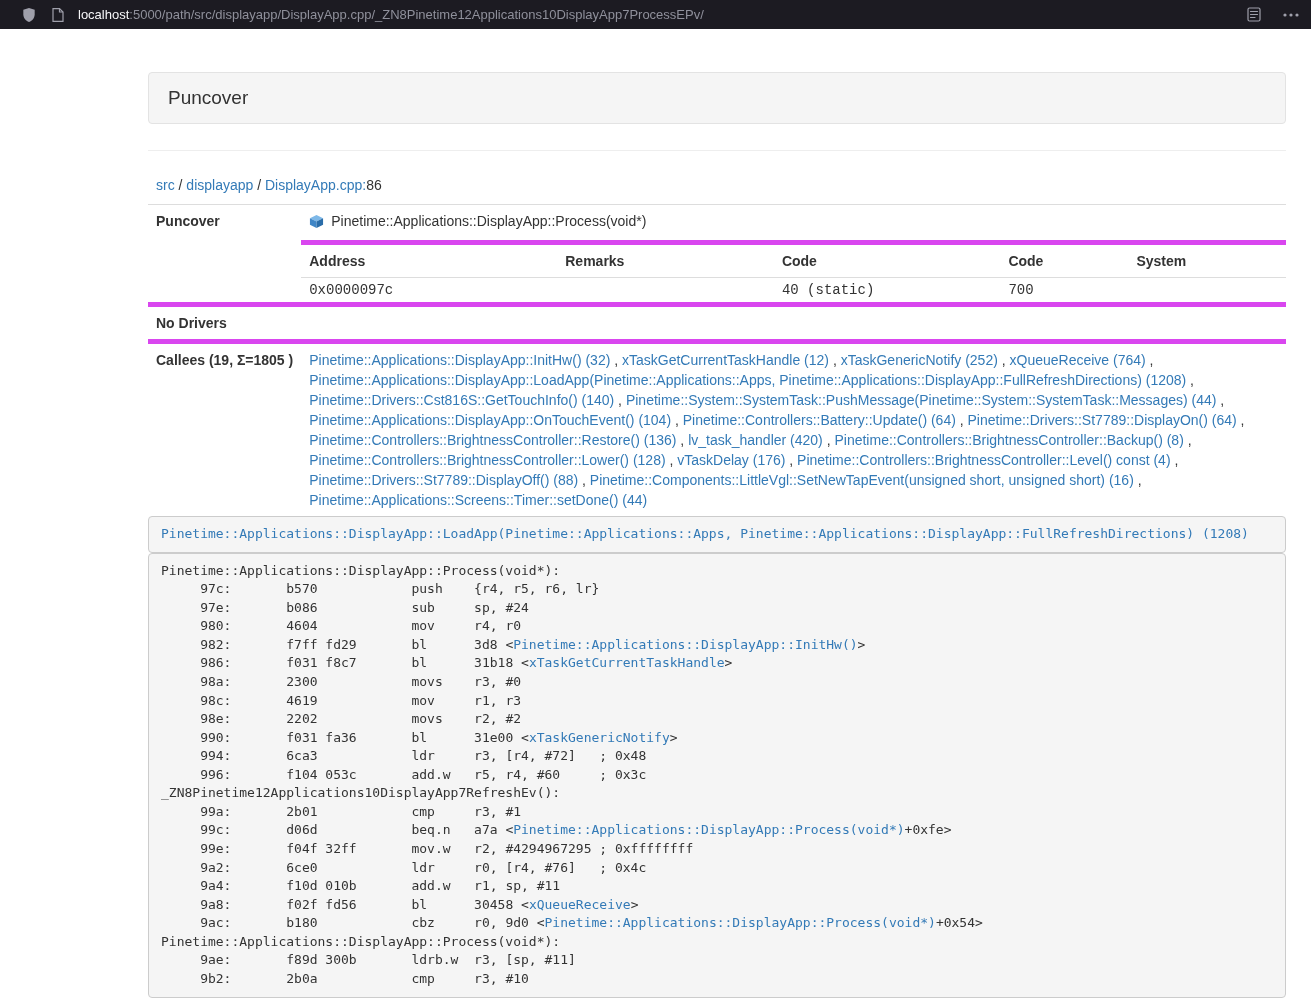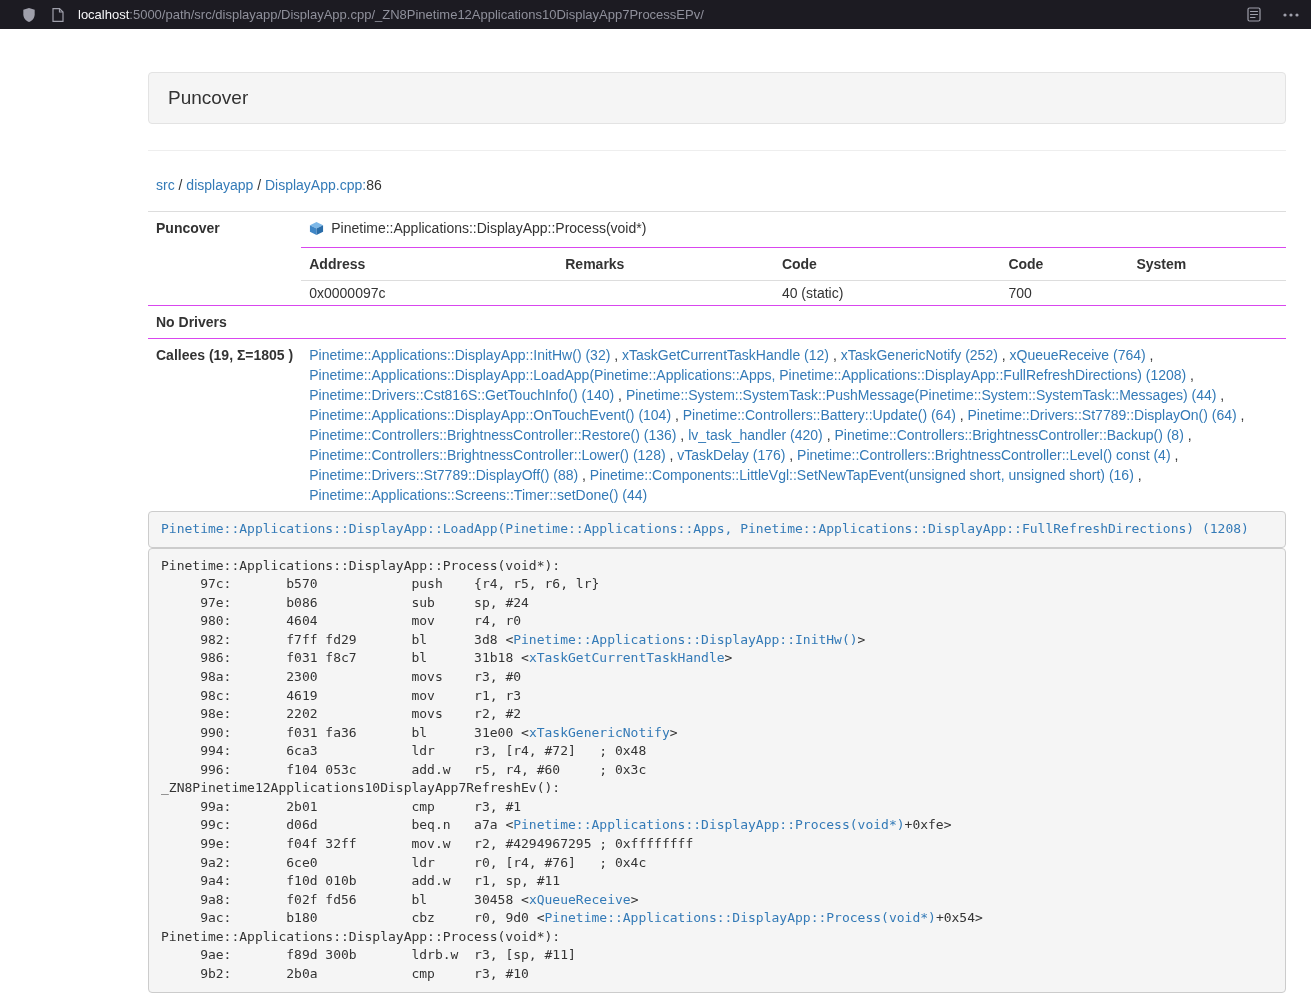--- a/index.html
+++ b/index.html
@@ -28,35 +28,35 @@
   .container { width: 1138px; margin-left: 148px; padding-top: 43px; }
 
   .well {
     background: #f5f5f5; border: 1px solid #e3e3e3; border-radius: 4px;
     padding: 14px 19px;
   }
   .app-title { font-size: 19px; color: #333; }
 
   hr.divider { border: 0; border-top: 1px solid #eeeeee; margin: 26px 0 24px; }
 
-  .breadcrumb { padding-left: 8px; margin-bottom: 16px; line-height: 20px; }
+  .breadcrumb { padding-left: 8px; margin-bottom: 9px; line-height: 20px; }
   .lnk { color: #337ab7; text-decoration: none; }
   .bc-sep { color: #333; }
 
   table.tbl { width: 100%; border-collapse: collapse; border-top: 1px solid #dddddd; }
   .tbl th, .tbl td {
     text-align: left; vertical-align: top;
     padding: 6px 8px; font-size: 14px; line-height: 20px; font-weight: normal;
   }
-  .tbl > tbody > tr + tr > th, .tbl > tbody > tr + tr > td { border-top: 1px solid #d946ef; }
+  .tbl > tbody > tr + tr > th, .tbl > tbody > tr + tr > td { border-top: 5px solid #d946ef; }
   th.lbl { font-weight: bold; width: 150px; white-space: nowrap; }
   td.nested-cell { padding: 0; }
   table.inner { width: 100%; border-collapse: collapse; }
   .inner th { font-weight: bold; text-align: left; padding: 6px 8px; line-height: 20px; }
-  .inner td { padding: 2px 8px; line-height: 20px; border-top: 1px solid #dddddd; }
+  .inner td { padding: 2px 8px; line-height: 20px; border-top: 1px solid #dddddd; font-family: Liberation Mono, monospace; }
   .sym-icon { display: inline-block; vertical-align: -3px; margin-right: 7px; }
   .sep { color: #333; }
 
   pre.box {
     background: #f5f5f5; border: 1px solid #cccccc; border-radius: 4px;
     padding: 8px 12px; margin: 0;
     font-family: "DejaVu Sans Mono", monospace; font-size: 13px; line-height: 1.42857;
     color: #333; white-space: pre; overflow: hidden;
     tab-size: 8; -moz-tab-size: 8;
   }

